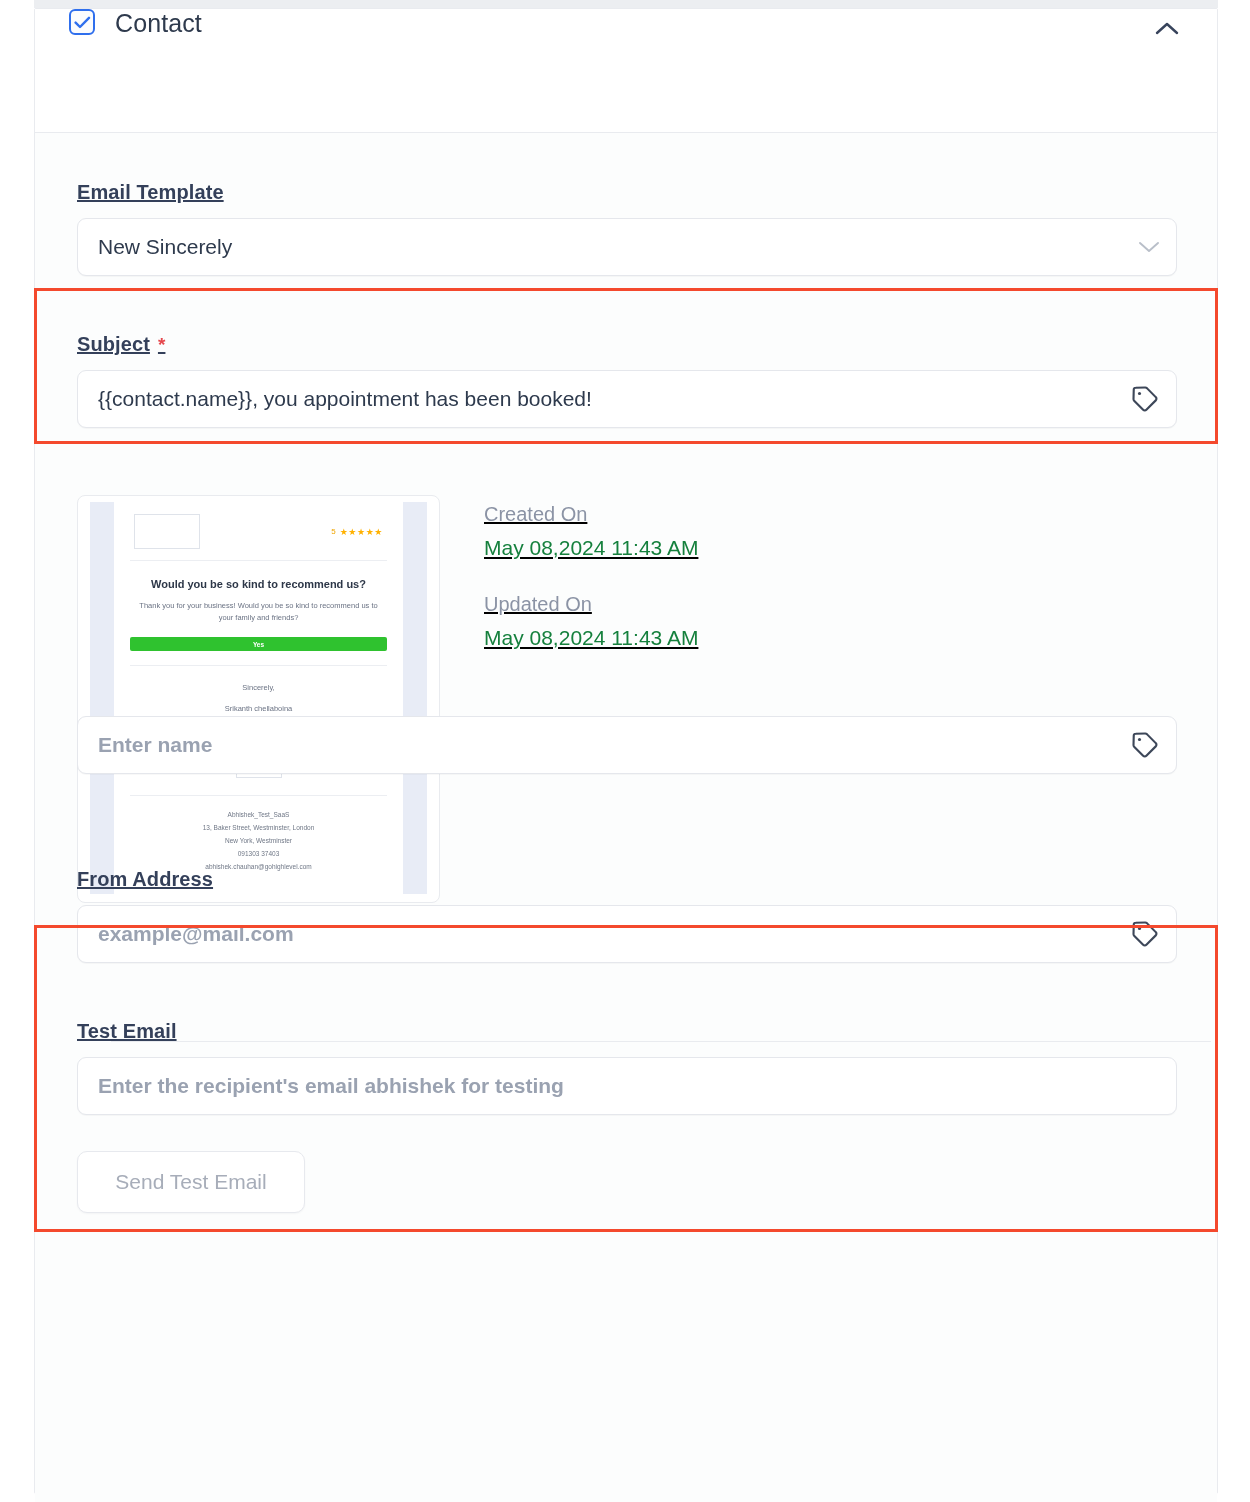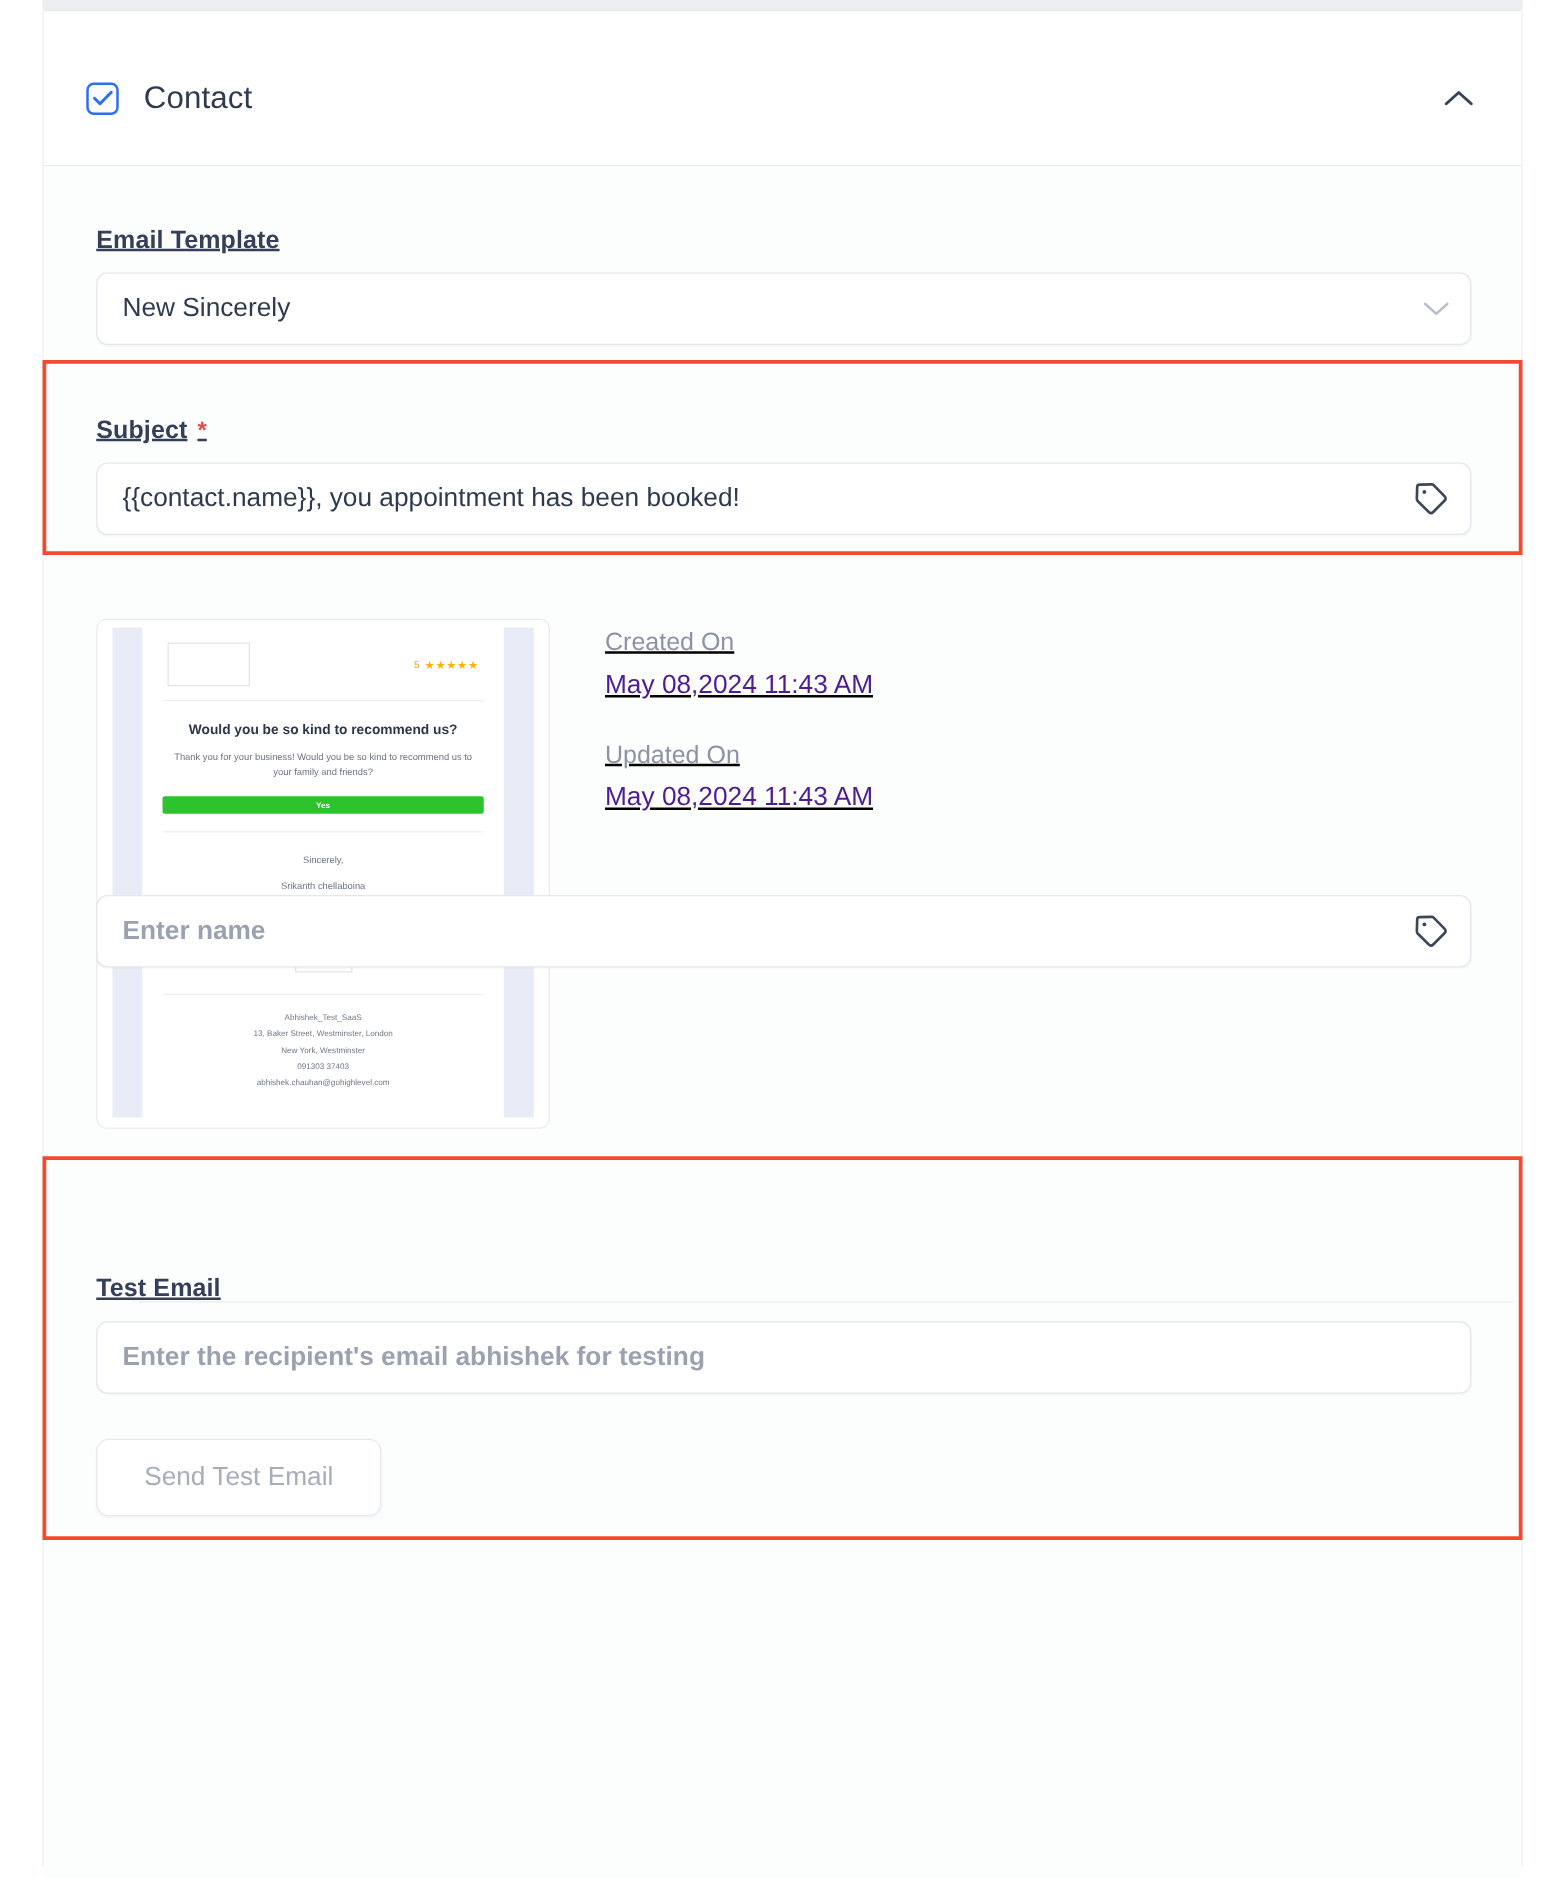--- a/index.html
+++ b/index.html
@@ -26,22 +26,22 @@
     border: 1px solid #e9ebef;
     border-radius: 2px;
   }
 
   
   .card-header {
     position: relative;
     height: 124px;
     background: #ffffff;
     display: flex;
-    align-items: center;
-    padding: 16px 30px 0 34px;
+    align-items: flex-start;
+    padding: 0 30px 0 34px;
     border-bottom: 1px solid #e9ebef;
   }
   .checkbox {
     width: 26px; height: 26px;
     border: 2px solid #2f6fed;
     border-radius: 6px;
     background: #fbfcfd;
     display: flex; align-items: center; justify-content: center;
     flex: 0 0 auto;
     cursor: pointer;
@@ -144,21 +144,21 @@
   .pv-hr2 { height: 1px; background: #eceef2; margin: 14px 2px 0; }
   .pv-sig { text-align: center; font-size: 7.5px; color: #6b7384; margin-top: 17px; }
   .pv-sig2 { text-align: center; font-size: 7.5px; color: #6b7384; margin-top: 12px; }
   .pv-img { width: 46px; height: 46px; border: 1px solid #dfe3ea; margin: 19px auto 0; }
   .pv-hr3 { height: 1px; background: #eceef2; margin: 17px 2px 0; }
   .pv-foot { text-align: center; font-size: 6.5px; color: #6f7786; margin-top: 12px; line-height: 2.0; }
   .pv-foot div { white-space: nowrap; }
 
   .meta { margin-left: 44px; padding-top: 8px; text-decoration: underline; }
   .meta-label { font-size: 20px; color: #8b93a5; }
-  .meta-value { font-size: 21px; color: #4c1d95; margin-top: 10px; }
+  .meta-value { font-size: 21px; color: #15803d; margin-top: 10px; }
   .meta-block + .meta-block { margin-top: 33px; }
 
   .divider {
     position: absolute; left: 76px; top: 908px; width: 1100px; height: 1px;
     background: #e9ebef;
   }
 
   .row-from-name { position: absolute; left: 42px; top: 583px; width: 1100px; }
   .row-from-name .field-label { display: block; margin-bottom: 14px; }
 
@@ -307,20 +307,32 @@
         <span>Enter name</span>
         <span class="right-icon">
           <svg width="30" height="30" viewBox="0 0 24 24">
             <path d="M20.6 13.1 L13.1 20.6 a1.8 1.8 0 0 1 -2.6 0 L3.3 13.4 a1.8 1.8 0 0 1 -0.5 -1.3 L3 4.4 A1.5 1.5 0 0 1 4.5 3 l7.7 -0.2 a1.8 1.8 0 0 1 1.3 0.5 l7.1 7.2 a1.8 1.8 0 0 1 0 2.6 z" fill="none" stroke="#3d4759" stroke-width="1.7" stroke-linejoin="round"></path>
             <circle cx="7.6" cy="7.6" r="1.25" fill="#3d4759"></circle>
           </svg>
         </span>
       </div>
     </div>
 
+    <div class="row-from-address">
+      <span class="field-label">From Address</span>
+      <div class="control placeholder">
+        <span>example@mail.com</span>
+        <span class="right-icon">
+          <svg width="30" height="30" viewBox="0 0 24 24">
+            <path d="M20.6 13.1 L13.1 20.6 a1.8 1.8 0 0 1 -2.6 0 L3.3 13.4 a1.8 1.8 0 0 1 -0.5 -1.3 L3 4.4 A1.5 1.5 0 0 1 4.5 3 l7.7 -0.2 a1.8 1.8 0 0 1 1.3 0.5 l7.1 7.2 a1.8 1.8 0 0 1 0 2.6 z" fill="none" stroke="#3d4759" stroke-width="1.7" stroke-linejoin="round"></path>
+            <circle cx="7.6" cy="7.6" r="1.25" fill="#3d4759"></circle>
+          </svg>
+        </span>
+      </div>
+    </div>
 
     <div class="row-test-email">
       <span class="field-label">Test Email</span>
       <div class="control placeholder">
         <span>Enter the recipient's email abhishek for testing</span>
       </div>
     </div>
 
     <div class="send-btn">Send Test Email</div>
 

